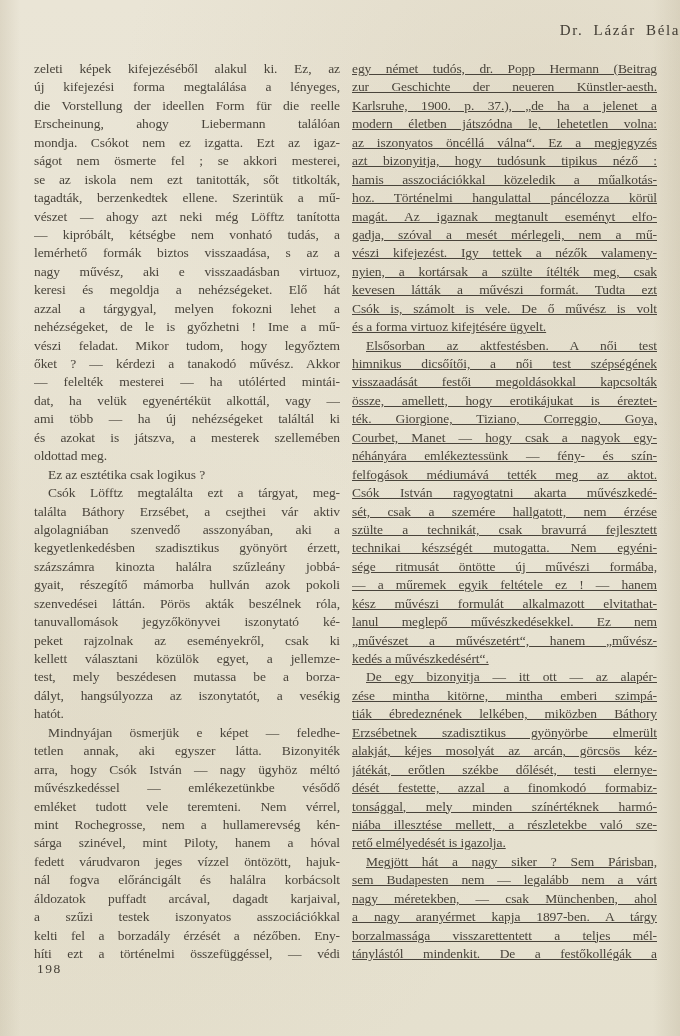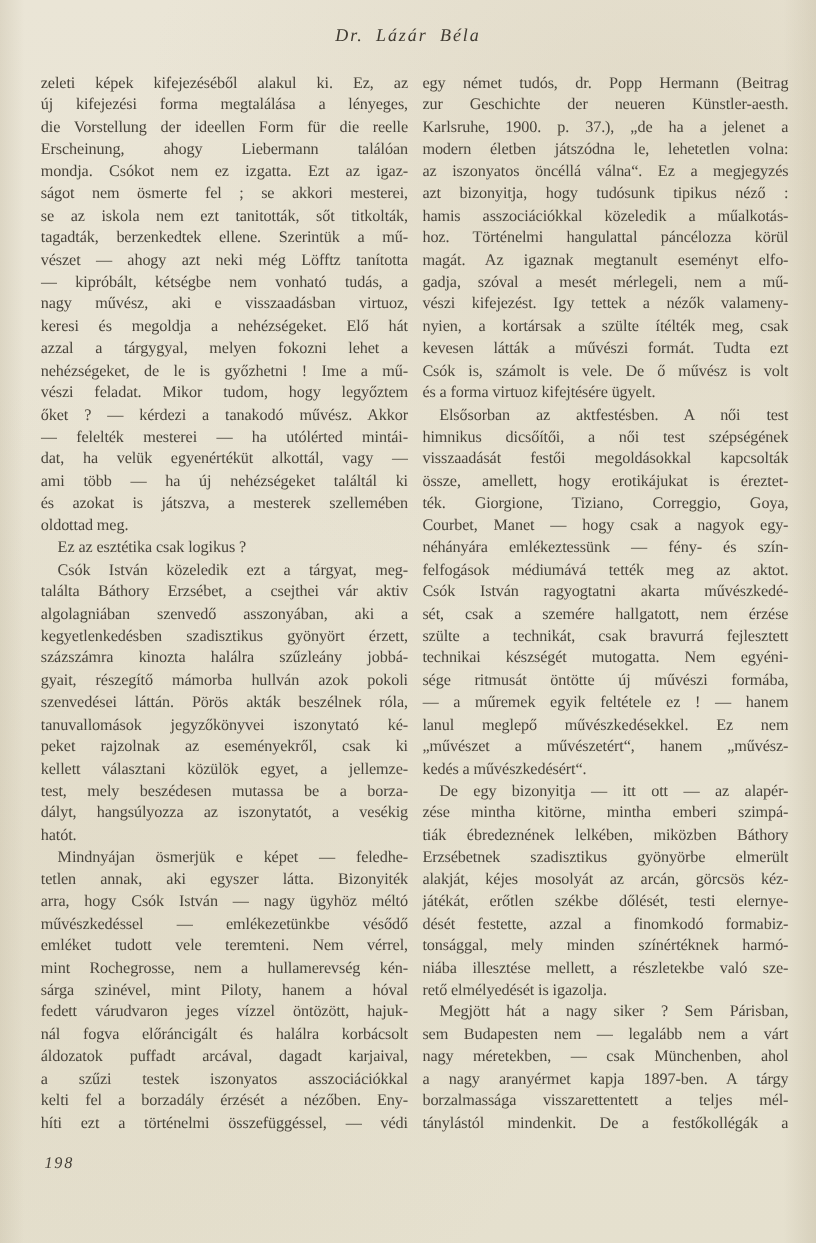--- a/index.html
+++ b/index.html
@@ -14,85 +14,84 @@
       radial-gradient(circle at 12% 72%, rgba(214,205,182,0.30), rgba(214,205,182,0) 45%),
       linear-gradient(90deg, rgba(185,175,150,0.28) 0, rgba(185,175,150,0) 3%, rgba(185,175,150,0) 96%, rgba(185,175,150,0.32) 100%),
       linear-gradient(#eae5d6, #e5e0ce);
     font-family: "Liberation Serif", "DejaVu Serif", serif;
     color: #49443b;
     overflow: hidden;
   }
   .running-head {
     position: absolute;
     top: 22px; left: 0; right: 0;
-    text-align: center;
-    font-style: italic;
+    text-align: right;
     font-size: 15px;
     letter-spacing: 1.6px;
     word-spacing: 5px;
     color: #413c33;
   }
   .col {
     position: absolute;
     top: 60px;
     font-size: 13.5px;
     line-height: 18.45px;
     letter-spacing: -0.1px;
   }
   .col-left  { left: 34px;  width: 306px; }
-  .col-right { left: 352px; width: 305px; }
+  .col-right { left: 352px; width: 305px; text-decoration: underline; }
   .line {
     white-space: nowrap;
     height: 18.45px;
     text-align: justify;
     text-align-last: justify;
     overflow: hidden;
   }
   .line.last { text-align-last: left; }
   .line.indent { padding-left: 14px; }
   .page-number {
     position: absolute;
     left: 37px;
     top: 961px;
     font-size: 13.5px;
     letter-spacing: 1.5px;
     color: #454037;
-    font-style: italic;
   }
 </style>
 </head>
 <body>
 
 <div class="page" style="color: rgb(73, 68, 59); background-color: rgb(232, 227, 210);">
   <div class="running-head">Dr. Lázár Béla</div>
 
   <div class="col col-left">
       <div class="line">zeleti képek kifejezéséből alakul ki. Ez, az</div>
       <div class="line">új kifejezési forma megtalálása a lényeges,</div>
       <div class="line">die Vorstellung der ideellen Form für die reelle</div>
       <div class="line">Erscheinung, ahogy Liebermann találóan</div>
       <div class="line">mondja. Csókot nem ez izgatta. Ezt az igaz-</div>
       <div class="line">ságot nem ösmerte fel ; se akkori mesterei,</div>
       <div class="line">se az iskola nem ezt tanitották, sőt titkolták,</div>
       <div class="line">tagadták, berzenkedtek ellene. Szerintük a mű-</div>
       <div class="line">vészet — ahogy azt neki még Löfftz tanította</div>
       <div class="line">— kipróbált, kétségbe nem vonható tudás, a</div>
+      <div class="line">lemérhető formák biztos visszaadása, s az a</div>
       <div class="line">nagy művész, aki e visszaadásban virtuoz,</div>
       <div class="line">keresi és megoldja a nehézségeket. Elő hát</div>
       <div class="line">azzal a tárgygyal, melyen fokozni lehet a</div>
       <div class="line">nehézségeket, de le is győzhetni ! Ime a mű-</div>
       <div class="line">vészi feladat. Mikor tudom, hogy legyőztem</div>
       <div class="line">őket ? — kérdezi a tanakodó művész. Akkor</div>
       <div class="line">— felelték mesterei — ha utólérted mintái-</div>
       <div class="line">dat, ha velük egyenértéküt alkottál, vagy —</div>
       <div class="line">ami több — ha új nehézségeket találtál ki</div>
       <div class="line">és azokat is játszva, a mesterek szellemében</div>
       <div class="line last">oldottad meg.</div>
       <div class="line indent last">Ez az esztétika csak logikus ?</div>
-      <div class="line indent">Csók István közeledik ezt a tárgyat, meg-</div>
+      <div class="line indent">Csók Löfftz megtalálta ezt a tárgyat, meg-</div>
       <div class="line">találta Báthory Erzsébet, a csejthei vár aktiv</div>
       <div class="line">algolagniában szenvedő asszonyában, aki a</div>
       <div class="line">kegyetlenkedésben szadisztikus gyönyört érzett,</div>
       <div class="line">százszámra kinozta halálra szűzleány jobbá-</div>
       <div class="line">gyait, részegítő mámorba hullván azok pokoli</div>
       <div class="line">szenvedései láttán. Pörös akták beszélnek róla,</div>
       <div class="line">tanuvallomások jegyzőkönyvei iszonytató ké-</div>
       <div class="line">peket rajzolnak az eseményekről, csak ki</div>
       <div class="line">kellett választani közülök egyet, a jellemze-</div>
       <div class="line">test, mely beszédesen mutassa be a borza-</div>
@@ -136,20 +135,21 @@
       <div class="line">ték. Giorgione, Tiziano, Correggio, Goya,</div>
       <div class="line">Courbet, Manet — hogy csak a nagyok egy-</div>
       <div class="line">néhányára emlékeztessünk — fény- és szín-</div>
       <div class="line">felfogások médiumává tették meg az aktot.</div>
       <div class="line">Csók István ragyogtatni akarta művészkedé-</div>
       <div class="line">sét, csak a szemére hallgatott, nem érzése</div>
       <div class="line">szülte a technikát, csak bravurrá fejlesztett</div>
       <div class="line">technikai készségét mutogatta. Nem egyéni-</div>
       <div class="line">sége ritmusát öntötte új művészi formába,</div>
       <div class="line">— a műremek egyik feltétele ez ! — hanem</div>
+      <div class="line">kész művészi formulát alkalmazott elvitathat-</div>
       <div class="line">lanul meglepő művészkedésekkel. Ez nem</div>
       <div class="line">„művészet a művészetért“, hanem „művész-</div>
       <div class="line last">kedés a művészkedésért“.</div>
       <div class="line indent">De egy bizonyitja — itt ott — az alapér-</div>
       <div class="line">zése mintha kitörne, mintha emberi szimpá-</div>
       <div class="line">tiák ébredeznének lelkében, miközben Báthory</div>
       <div class="line">Erzsébetnek szadisztikus gyönyörbe elmerült</div>
       <div class="line">alakját, kéjes mosolyát az arcán, görcsös kéz-</div>
       <div class="line">játékát, erőtlen székbe dőlését, testi elernye-</div>
       <div class="line">dését festette, azzal a finomkodó formabiz-</div>

